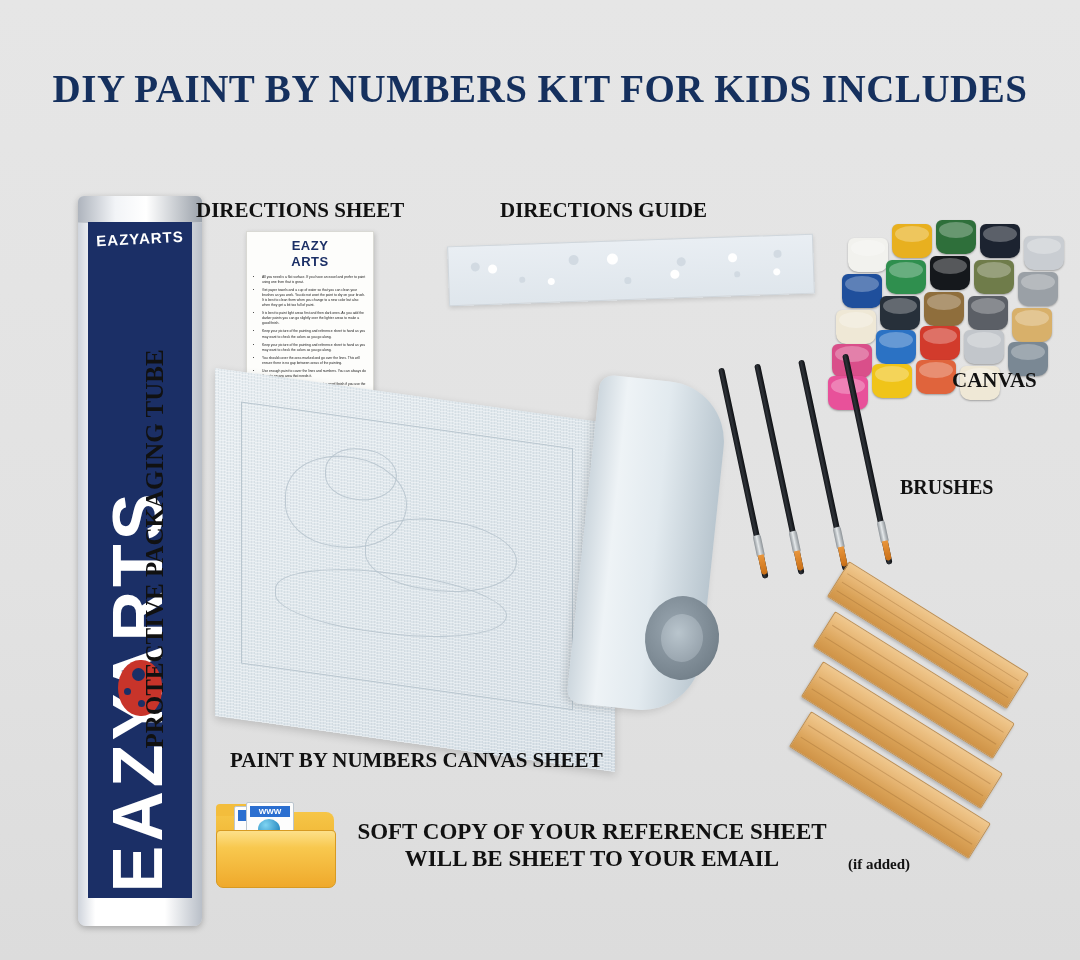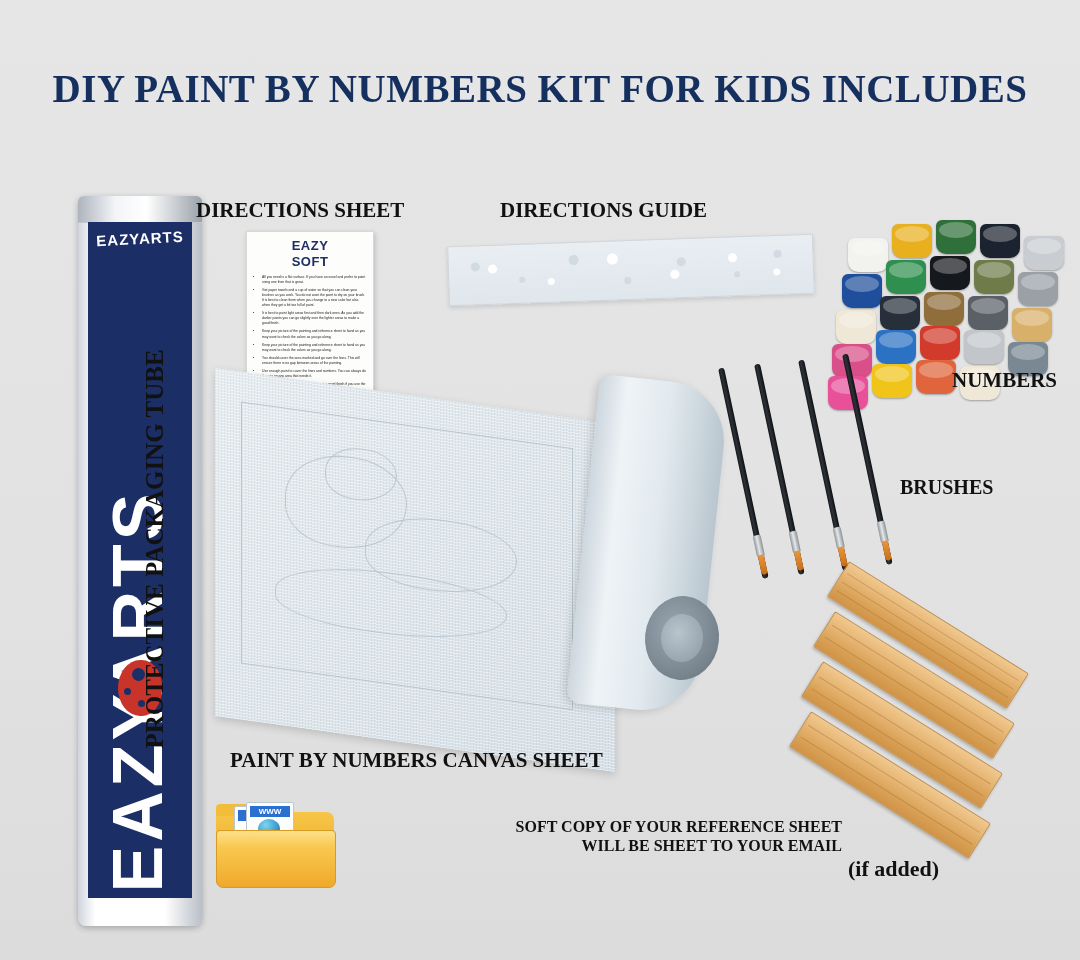--- a/index.html
+++ b/index.html
@@ -426,21 +426,21 @@
     <div class="tube-dot" style="left:46px; top:492px;"></div>
     <div class="tube-dot" style="left:60px; top:504px;"></div>
   </div>
   <div class="tube-caption">PROTECTIVE PACKAGING TUBE</div>
 
   <div class="caption" style="left:196px; top:198px; width:240px; font-size:21px;">DIRECTIONS SHEET</div>
 
   <div class="directions-sheet">
     <div class="ds-brand">
       <div>EAZY</div>
-      <div>SOFT</div>
+      <div>ARTS</div>
     </div>
     <ul class="ds-list">
       <li>All you need is a flat surface. If you have an easel and prefer to paint using one then that is great.</li>
       <li>Get paper towels and a cup of water so that you can clean your brushes as you work. You do not want the paint to dry on your brush. It is best to clean them when you change to a new color but also when they get a bit too full of paint.</li>
       <li>It is best to paint light areas first and then dark ones. As you add the darker paints you can go slightly over the lighter areas to make a good finish.</li>
       <li>Keep your picture of the painting and reference sheet to hand as you may want to check the colors as you go along.</li>
       <li>Keep your picture of the painting and reference sheet to hand as you may want to check the colors as you go along.</li>
       <li>You should cover the area marked and go over the lines. This will ensure there is no gap between areas of the painting.</li>
       <li>Use enough paint to cover the lines and numbers. You can always do 2 coats on any area that needs it.</li>
       <li>Use all your brushes. It really helps to get a good finish if you use the right-sized brush for the area you are painting</li>
@@ -498,21 +498,21 @@
     <div class="pot" style="left:80px; top:110px; background:#d23b2c;"></div>
     <div class="pot" style="left:124px;top:114px; background:#c2c6cb;"></div>
     <div class="pot" style="left:168px;top:126px; background:#7a8894;"></div>
 
     <div class="pot" style="left:-12px;top:160px; background:#e8519a;"></div>
     <div class="pot" style="left:32px; top:148px; background:#f0c419;"></div>
     <div class="pot" style="left:76px; top:144px; background:#e0643c;"></div>
     <div class="pot" style="left:120px;top:150px; background:#efe8d6;"></div>
   </div>
 
-  <div class="caption" style="left:952px; top:368px; width:120px; font-size:21px;">NUMBERS</div>
+  <div class="caption" style="left:952px; top:368px; width:120px; font-size:21px;">CANVAS</div>
 
   <div class="brushes">
     <div class="brush" style="left:28px; top:8px; transform: rotate(-12deg);">
       <div class="ferrule"></div>
       <div class="tip"></div>
     </div>
     <div class="brush" style="left:64px; top:4px; transform: rotate(-12deg);">
       <div class="ferrule"></div>
       <div class="tip"></div>
     </div>
@@ -542,35 +542,35 @@
       <div class="grain" style="top:14px;"></div>
       <div class="grain" style="top:28px;"></div>
     </div>
     <div class="bar" style="left:-38px; top:160px; transform: rotate(32deg);">
       <div class="grain" style="top:12px;"></div>
       <div class="grain" style="top:26px;"></div>
     </div>
   </div>
 
   <div class="caption" style="left:848px; top:856px; width:210px; font-size:21px;">
-    <div style="font-size:22px;">(if  added)</div>
+    <div style="font-size:15px;">(if  added)</div>
   </div>
 
   <div class="folder">
     <div class="folder-back"></div>
     <div class="folder-tab"></div>
     <div class="folder-doc doc1">
       <div class="www-bar">WWW</div>
       <div class="globe"></div>
     </div>
     <div class="folder-doc doc2">
       <div class="www-bar">WWW</div>
       <div class="globe"></div>
     </div>
     <div class="folder-front"></div>
   </div>
 
-  <div class="caption" style="left:342px; top:818px; width:500px; font-size:16px; text-align:right;">
+  <div class="caption" style="left:342px; top:818px; width:500px; font-size:23px; text-align:center;">
     <div>SOFT COPY OF YOUR REFERENCE SHEET</div>
     <div>WILL BE SHEET TO YOUR EMAIL</div>
   </div>
 
 </div>
 
 </body></html>

